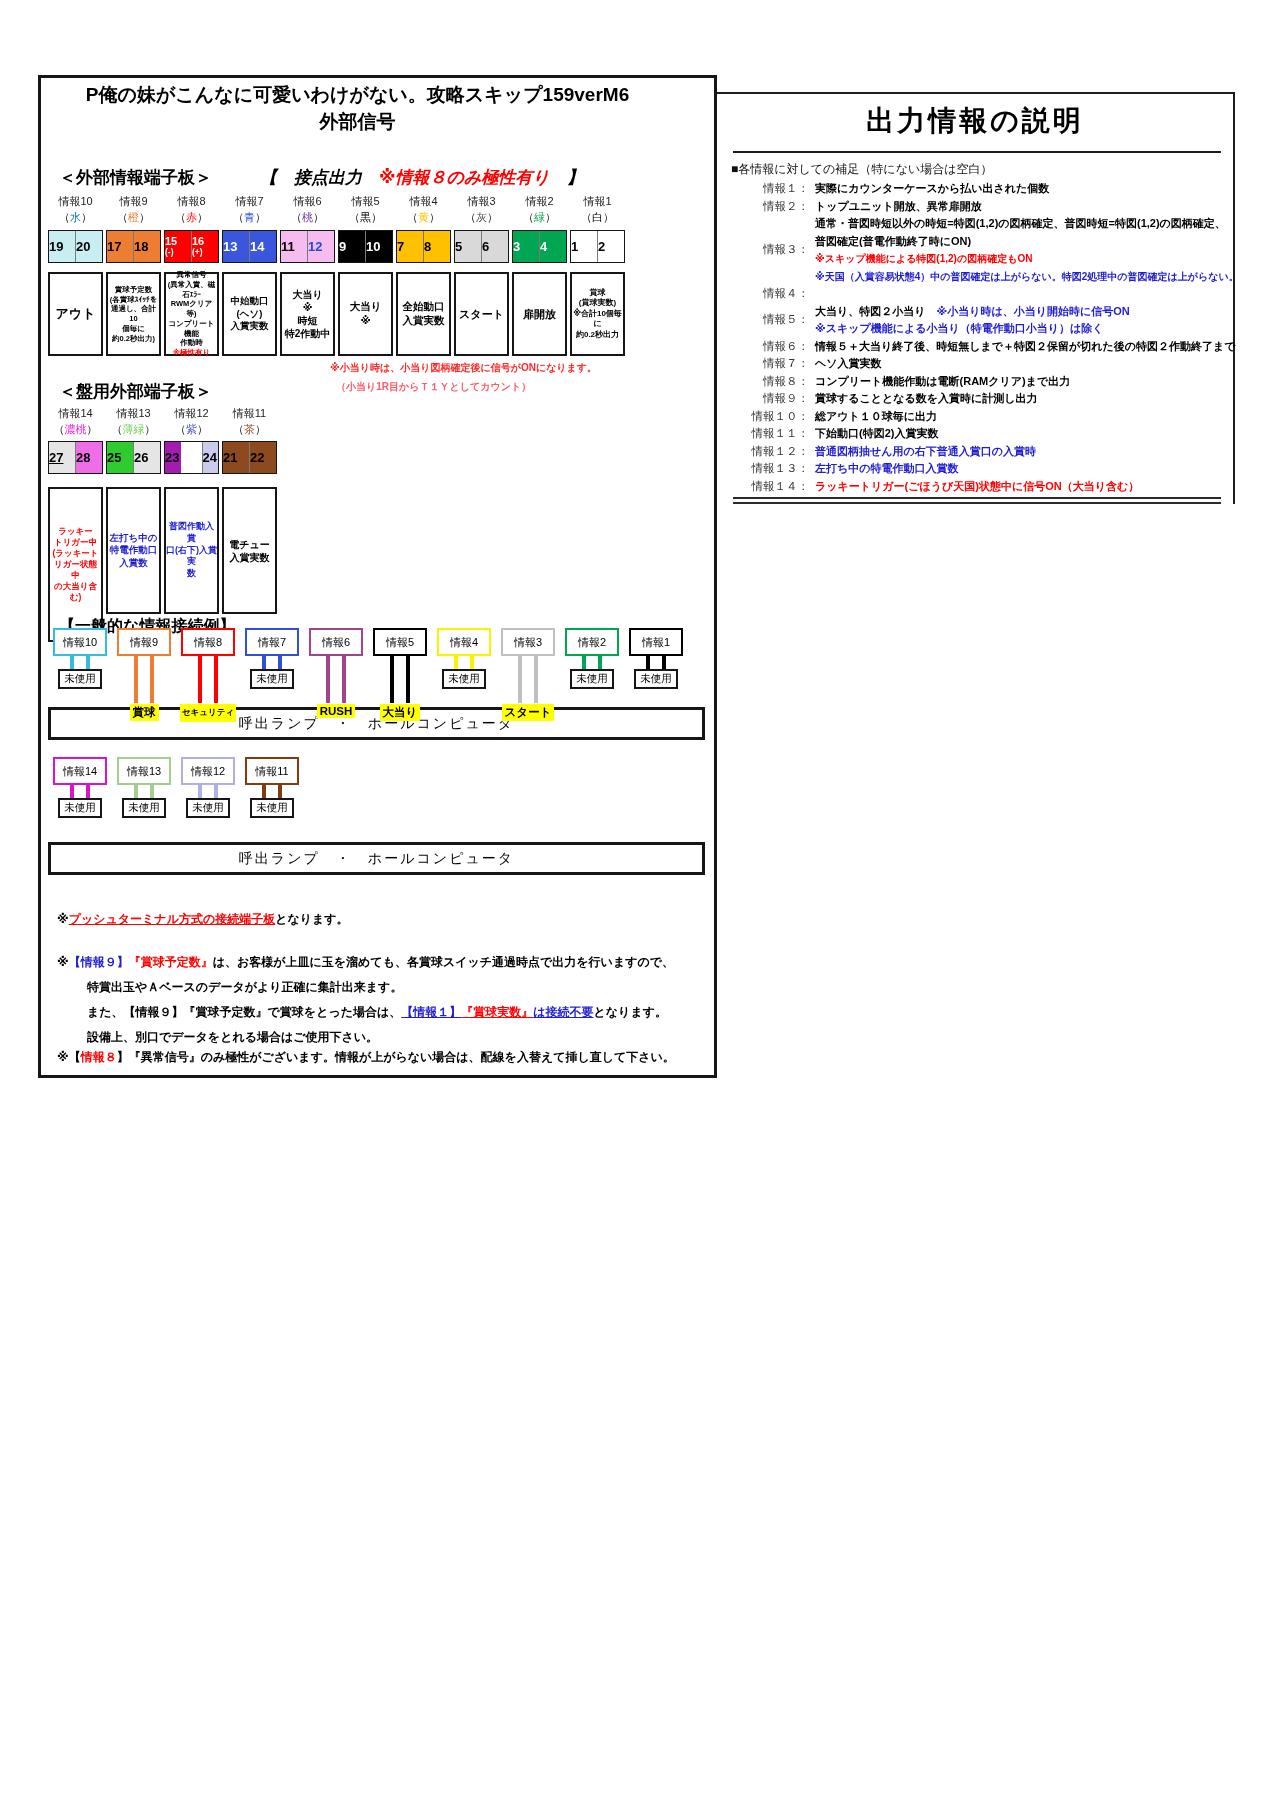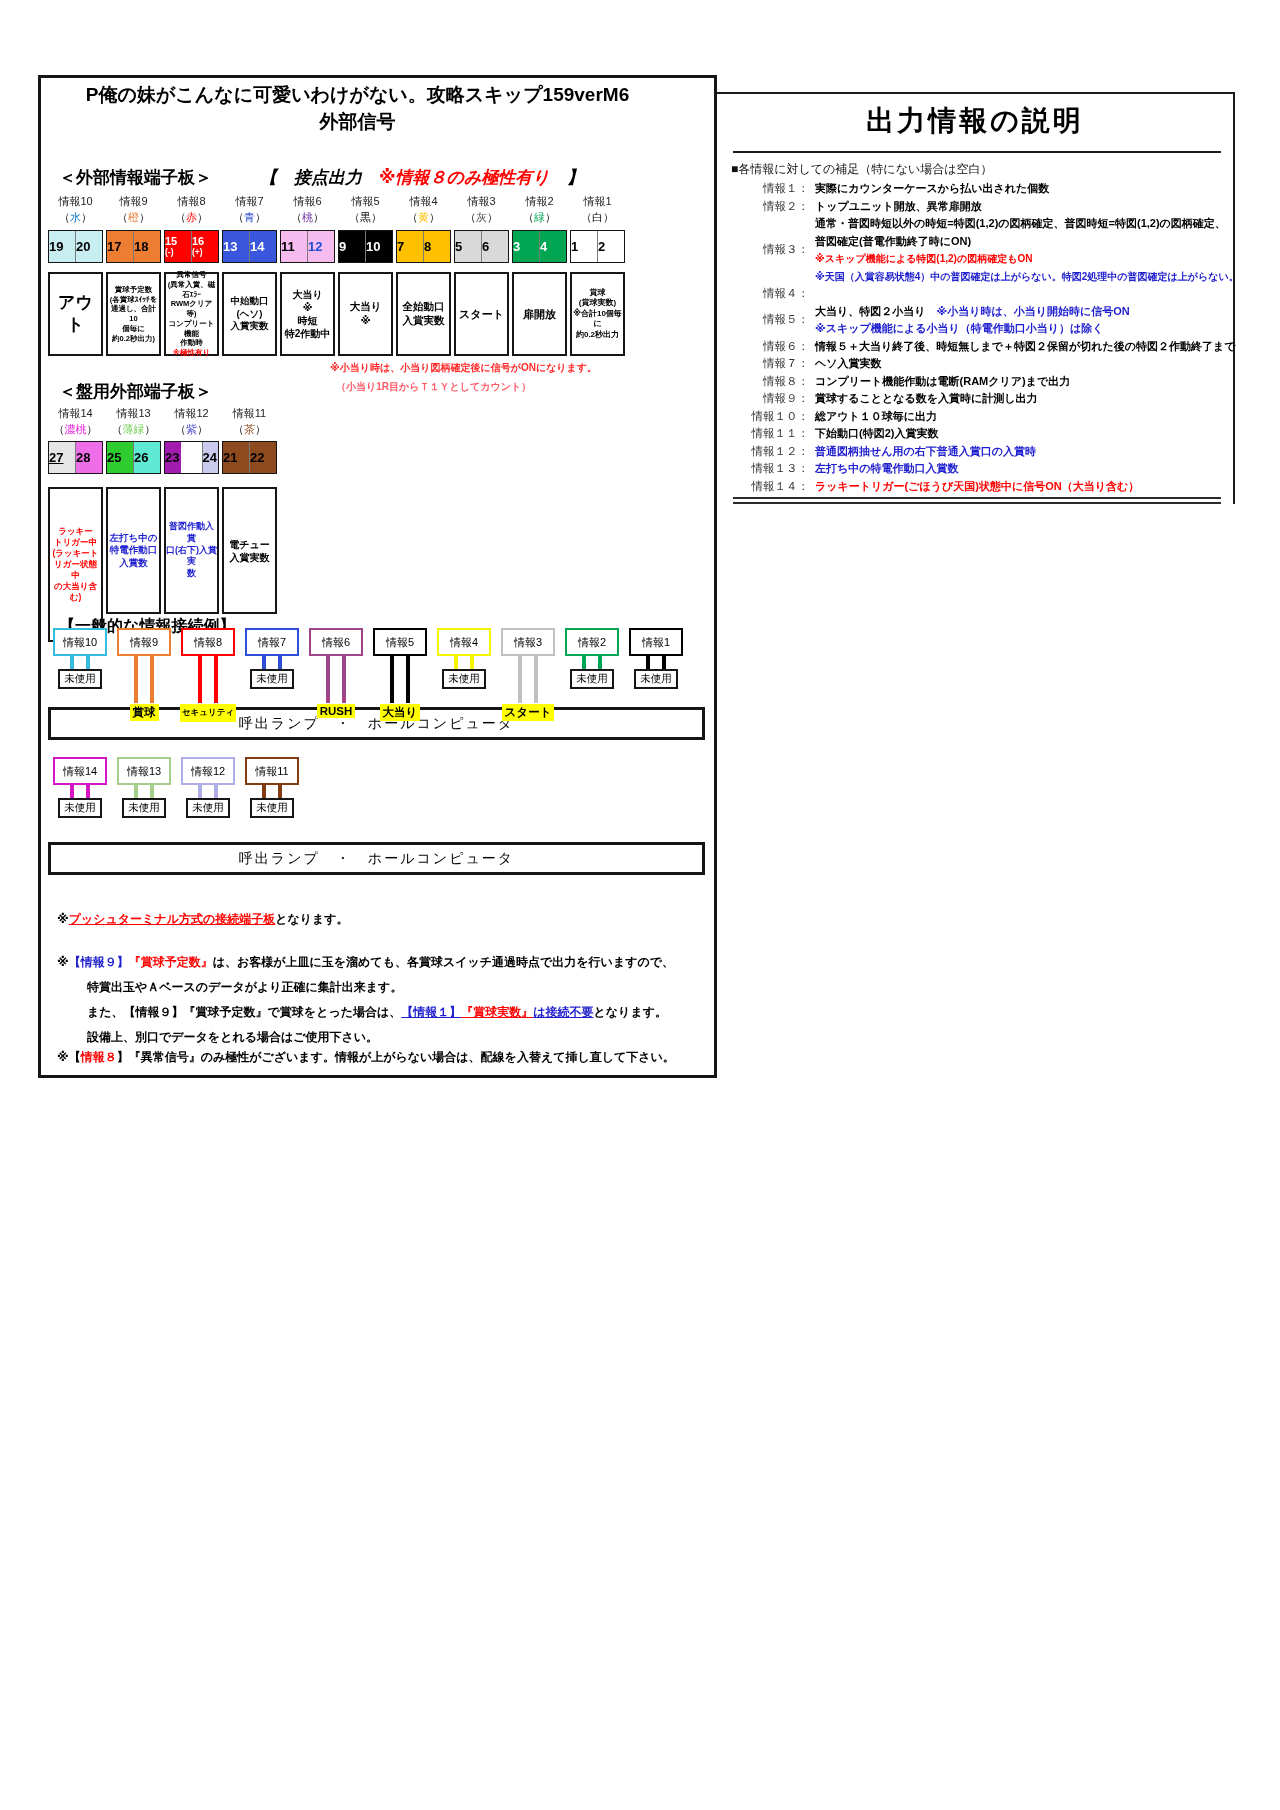--- a/index.html
+++ b/index.html
@@ -215,21 +215,21 @@
             <div class="cell" style="background: rgb(255, 255, 255); color: rgb(0, 0, 0);">
               <div>1</div>
             </div>
             <div class="cell" style="background: rgb(255, 255, 255); color: rgb(0, 0, 0);">
               <div>2</div>
             </div>
           </div>
         </div>
       </div>
     <div class="b-row" id="board1-descs" style="top:194px;left:7px;">
-        <div class="bcol desc" style="height: 84px; font-size: 17px;">
+        <div class="bcol desc" style="height: 84px; font-size: 13px;">
           <div style="color: rgb(0, 0, 0);">アウト</div>
         </div>
         <div class="bcol desc" style="height: 84px; font-size: 7.5px;">
           <div style="color: rgb(0, 0, 0);">賞球予定数</div>
           <div style="color: rgb(0, 0, 0);">(各賞球ｽｲｯﾁを</div>
           <div style="color: rgb(0, 0, 0);">通過し、合計10</div>
           <div style="color: rgb(0, 0, 0);">個毎に</div>
           <div style="color: rgb(0, 0, 0);">約0.2秒出力)</div>
         </div>
         <div class="bcol desc" style="height: 84px; font-size: 7.5px;">
@@ -307,21 +307,21 @@
             <div class="cell" style="background: rgb(238, 110, 232); color: rgb(0, 0, 0);">
               <div>28</div>
             </div>
           </div>
         </div>
         <div class="bcol">
           <div class="pair">
             <div class="cell" style="background: rgb(46, 204, 46); color: rgb(0, 0, 0);">
               <div>25</div>
             </div>
-            <div class="cell" style="background: #5eead4; color: rgb(0, 0, 0);">
+            <div class="cell" style="background: #e5e5e5; color: rgb(0, 0, 0);">
               <div>26</div>
             </div>
           </div>
         </div>
         <div class="bcol">
           <div class="pair">
             <div class="cell" style="background: #a21caf; color: rgb(0, 0, 0);">
               <div>23</div>
             </div>
             <div class="cell" style="background: rgb(203, 203, 238); color: rgb(0, 0, 0); margin-left: 21px;">

